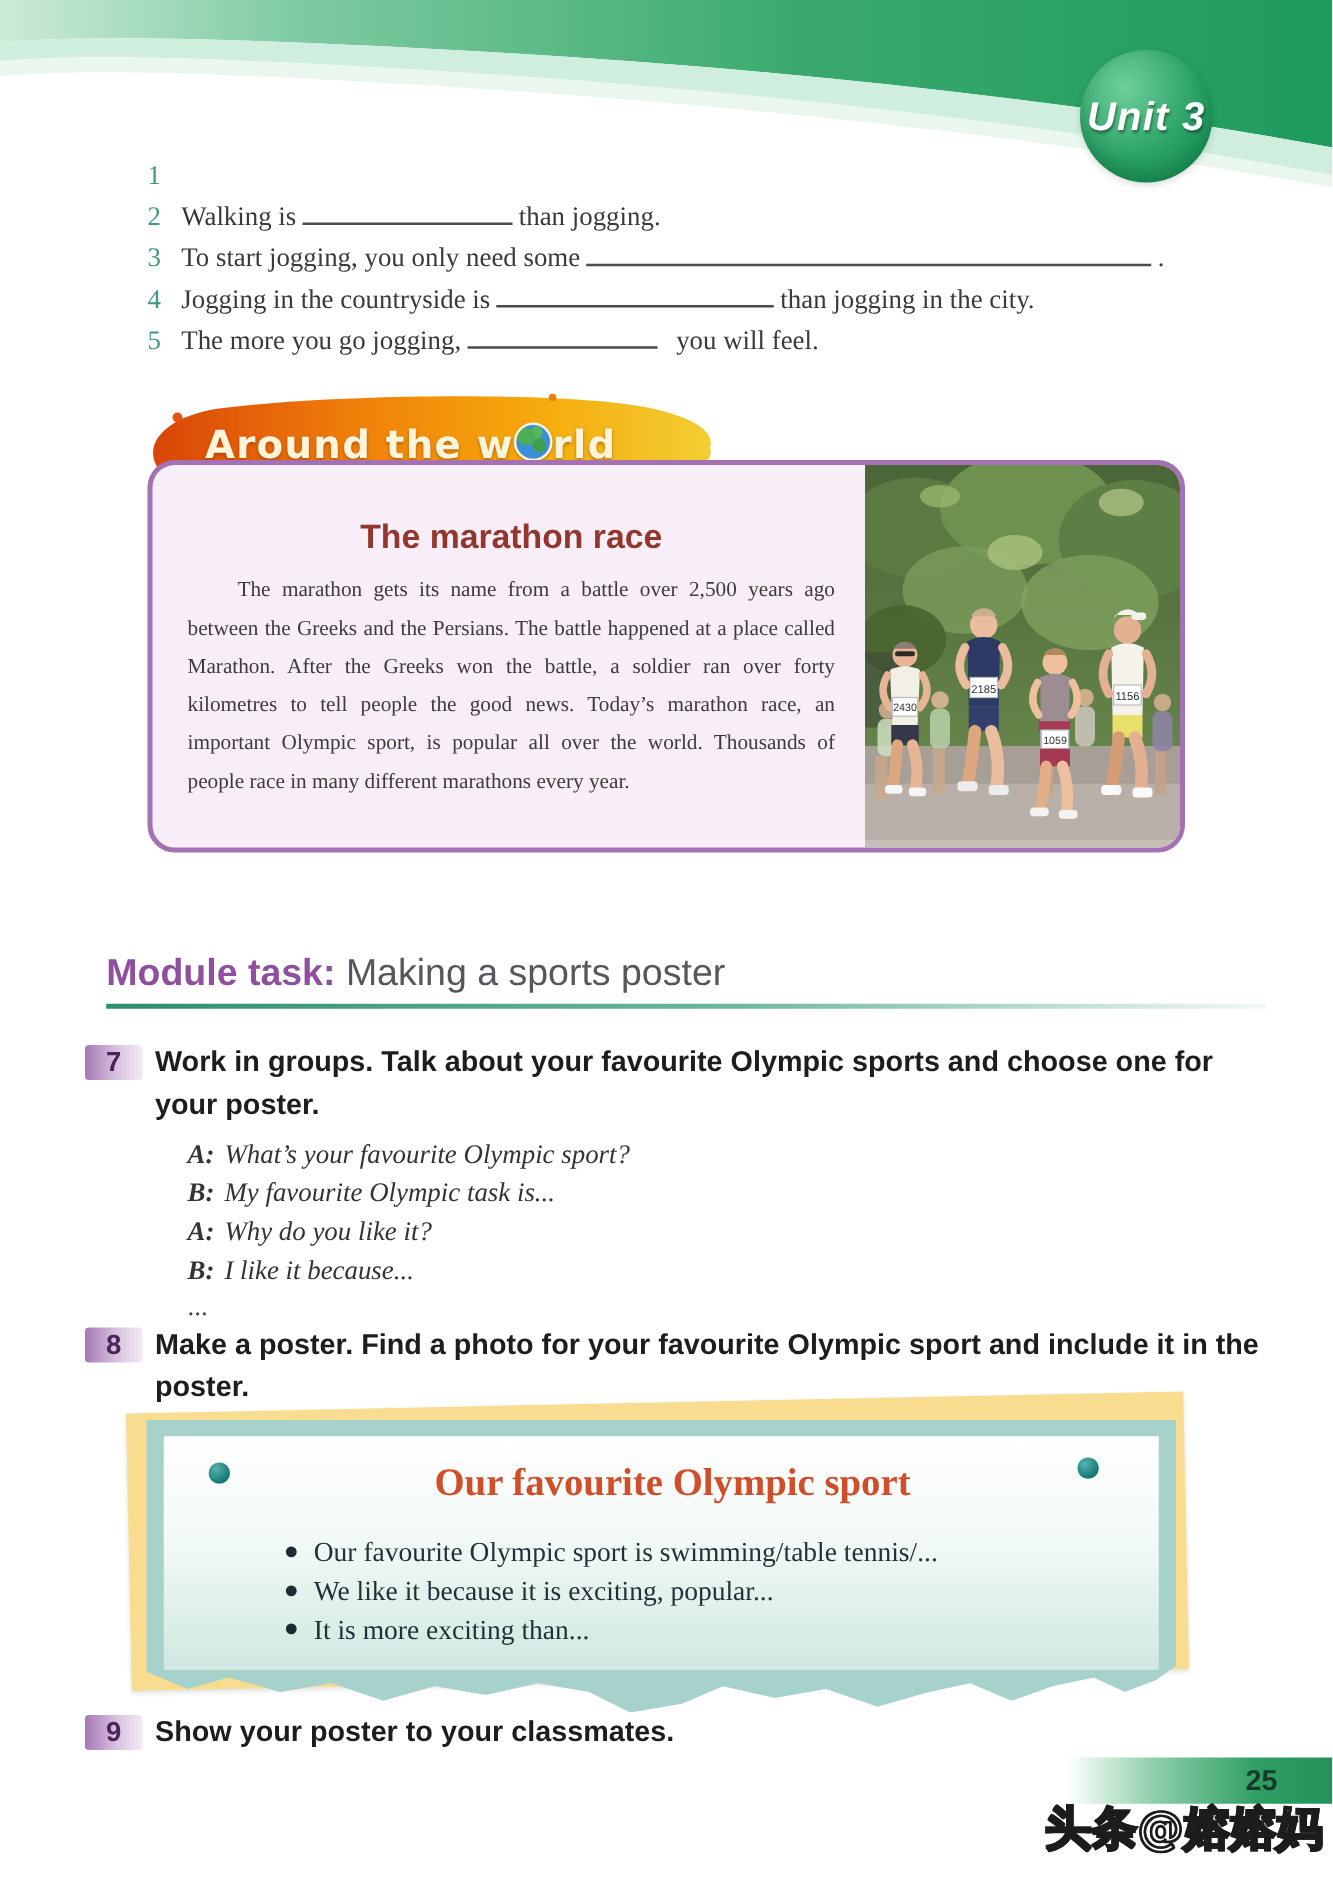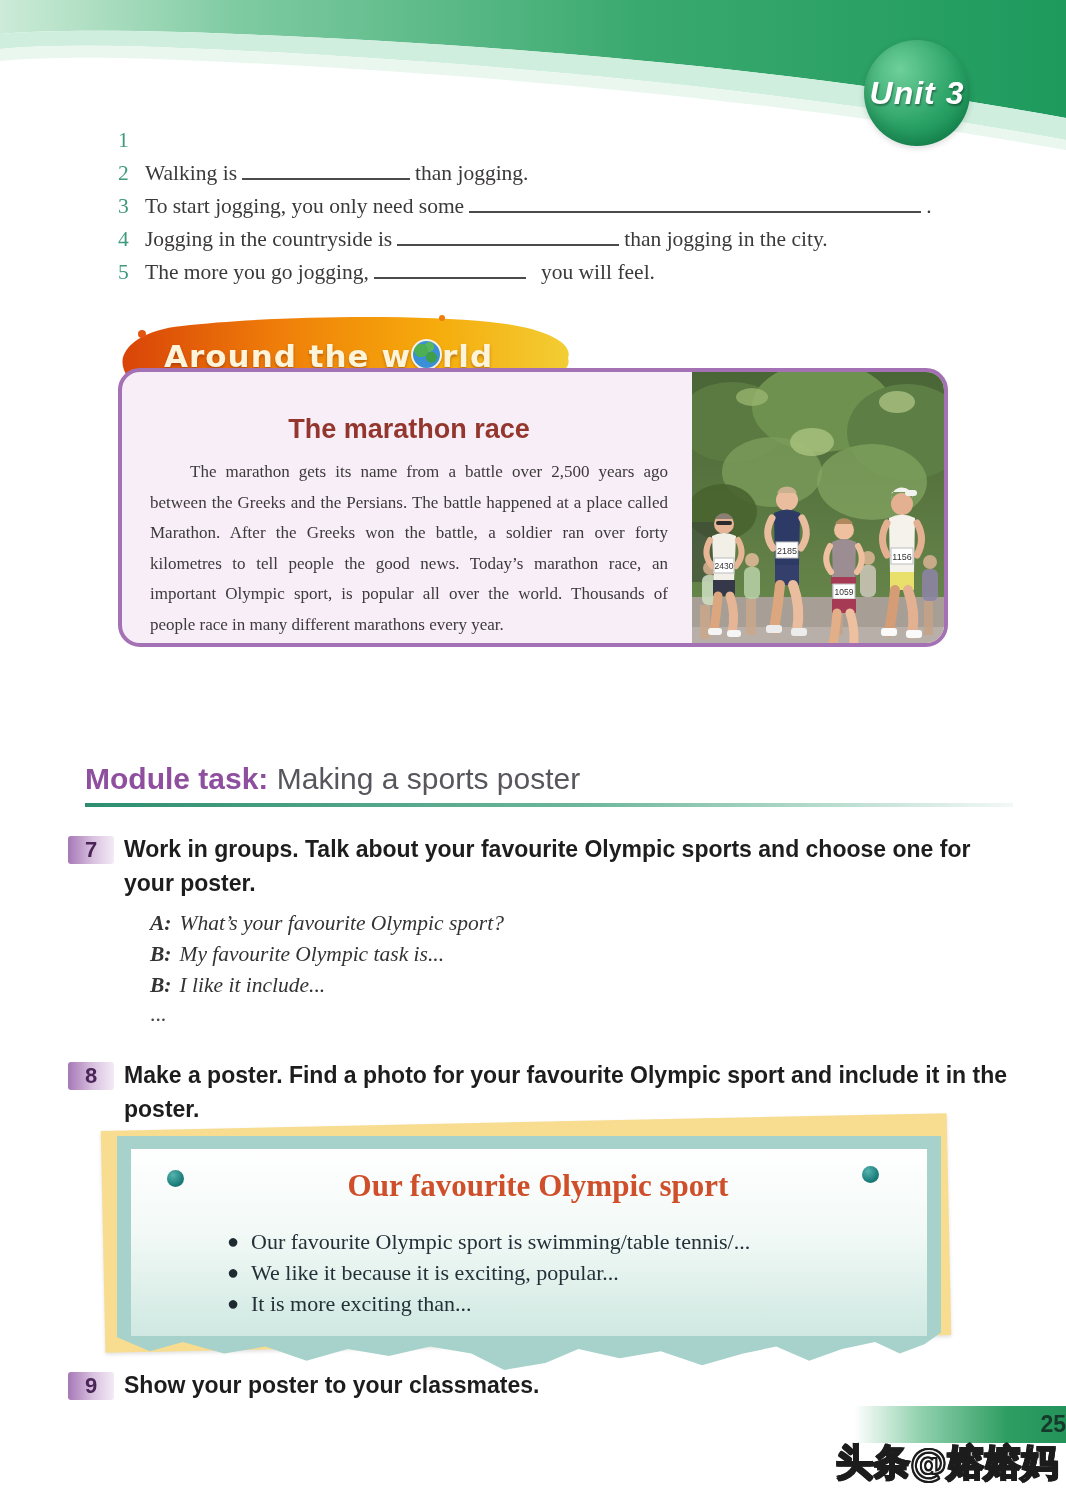--- a/index.html
+++ b/index.html
@@ -29,21 +29,21 @@
       text-shadow:0 2px 3px rgba(120,40,0,.45);white-space:nowrap;}
   .globe{display:inline-block;width:27px;height:27px;border-radius:50%;vertical-align:-3px;
       background:
         radial-gradient(circle at 30% 35%, #4cae55 0 26%, transparent 27%),
         radial-gradient(circle at 68% 60%, #3f9e4c 0 22%, transparent 23%),
         radial-gradient(circle at 60% 22%, #57b65e 0 18%, transparent 19%),
         radial-gradient(circle at 50% 50%, #3b8fd6 0 100%);
       border:2px solid #f6f2e2;box-shadow:0 1px 2px rgba(100,40,0,.4);}
 
   
-  .mbox{position:absolute;left:118px;top:368px;width:830px;height:279px;box-sizing:border-box;
+  .mbox{position:absolute;left:118px;top:368px;width:830px;height:314px;box-sizing:border-box;
       border:4px solid #a471b4;border-radius:22px;background:#f8eef7;display:flex;overflow:hidden;}
   .mbox-left{flex:1 1 auto;padding:42px 24px 0 28px;}
   .mbox-title{text-align:center;font-family:"Liberation Sans",sans-serif;font-weight:bold;
       font-size:27px;color:#93362e;margin:0 0 12px 0;}
   .mbox-body{font-size:17px;line-height:30.5px;text-align:justify;text-indent:40px;color:#3c3a3b;margin:0;}
   .mbox-photo{flex:0 0 252px;position:relative;}
   .mbox-photo svg{display:block;}
 
   
   .module-head{position:absolute;left:85px;top:762px;font-family:"Liberation Sans",sans-serif;
@@ -84,21 +84,21 @@
       font-family:"Liberation Serif",serif;font-weight:bold;font-size:31px;color:#cf4f2a;}
   .poster-bullets{position:absolute;left:132px;top:104px;}
   .pbullet{display:flex;font-size:22px;line-height:31px;color:#243038;}
   .pbullet .dot{width:24px;font-size:20px;color:#1d2a30;}
 
   
   .page-bar{position:absolute;right:0;top:1406px;width:212px;height:37px;
       background:linear-gradient(90deg,rgba(243,250,246,0) 0%,#8fd0ac 32%,#2f9e63 72%,#23935a 100%);
       display:flex;align-items:center;justify-content:flex-end;}
   .page-num{font-family:"Liberation Sans",sans-serif;font-weight:bold;font-size:23px;
-      color:#15392a;}
+      color:#15392a;padding-right:44px;}
   .watermark{position:absolute;right:8px;top:1438px;font-family:"DejaVu Sans",sans-serif;
       font-weight:bold;font-size:37px;color:#ffffff;-webkit-text-stroke:2px #1c1c1c;
       text-shadow:1px 1px 0 #222,-1px 1px 0 #222,1px -1px 0 #222,-1px -1px 0 #222;}
 </style>
 </head>
 <body>
 
 <div class="page">
 
   <svg class="top-wave" viewBox="0 0 1066 150">
@@ -282,21 +282,22 @@
   <div class="module-rule"></div>
 
   <div class="task" style="top:832px">
     <div class="task-badge">7</div>
     <div class="task-text">Work in groups. Talk about your favourite Olympic sports and choose one for your poster.</div>
   </div>
 
   <div class="dialogue">
     <div class="dline"><span class="spk">A:</span><span>What’s your favourite Olympic sport?</span></div>
     <div class="dline"><span class="spk">B:</span><span>My favourite Olympic task is...</span></div>
-    <div class="dline"><span class="spk">B:</span><span>I like it include...</span></div>
+    <div class="dline"><span class="spk">A:</span><span>Why do you like it?</span></div>
+    <div class="dline"><span class="spk">B:</span><span>I like it because...</span></div>
     <div class="dmore">...</div>
   </div>
 
   <div class="task" style="top:1058px">
     <div class="task-badge">8</div>
     <div class="task-text">Make a poster. Find a photo for your favourite Olympic sport and include it in the poster.</div>
   </div>
 
   <div class="poster">
     <div class="sheet-yellow"></div>

